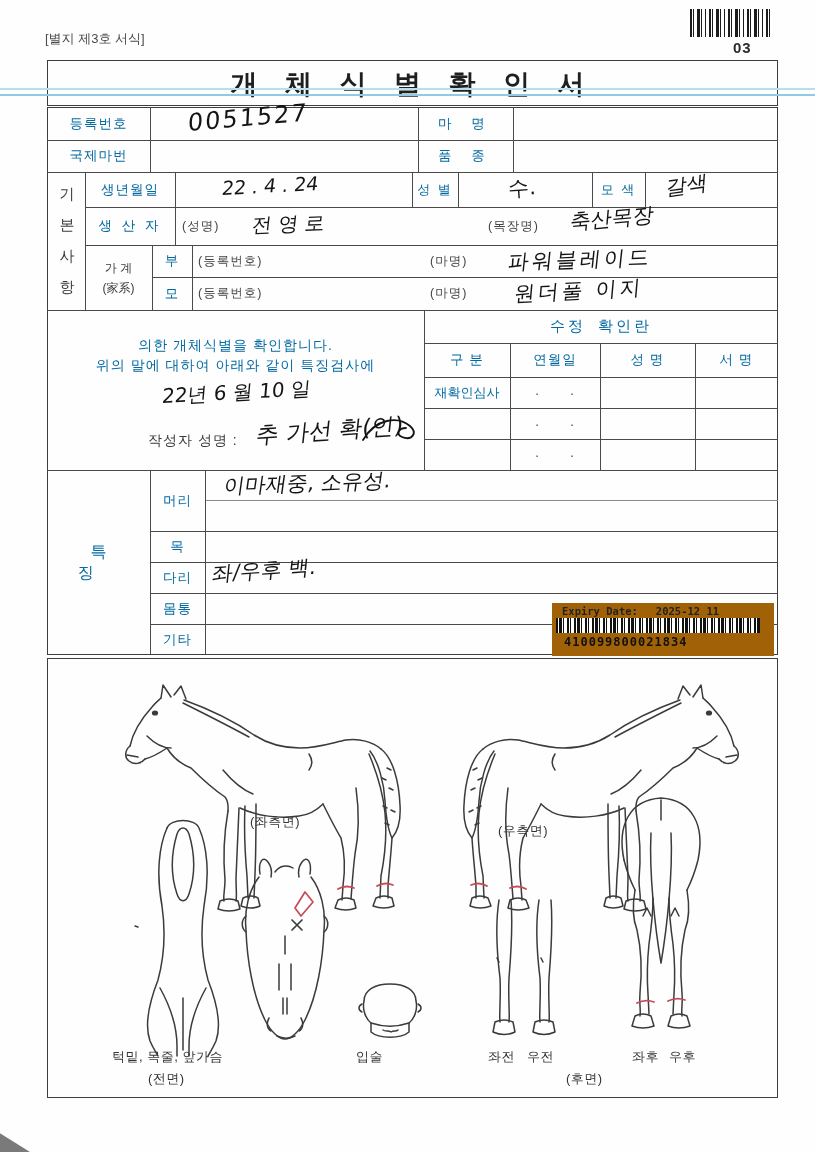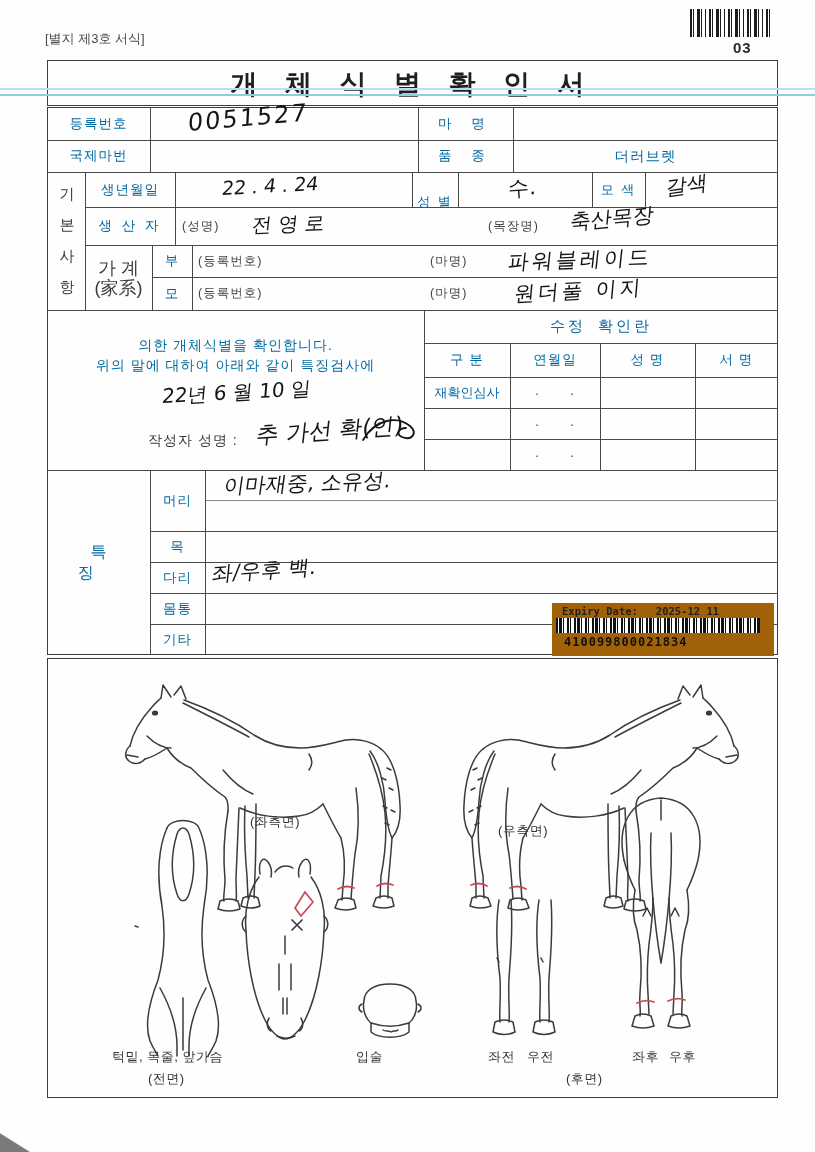--- a/index.html
+++ b/index.html
@@ -84,43 +84,42 @@
   <div class="vline" style="left:600px;top:343px;height:127px;"></div>
   <div class="vline" style="left:695px;top:343px;height:127px;"></div>
   <div class="vline" style="left:150px;top:470px;height:185px;"></div>
   <div class="vline" style="left:205px;top:470px;height:185px;"></div>
 
   <div class="lbl" style="left:47px;top:107px;width:103px;height:33px;">등록번호</div>
   <div class="hand" style="left:188px;top:109px;font-size:24px;transform:rotate(-5deg) skewX(-8deg);letter-spacing:2px;">0051527</div>
   <div class="lbl" style="left:418px;top:107px;width:95px;height:33px;letter-spacing:8px;">마  명</div>
   <div class="lbl" style="left:47px;top:140px;width:103px;height:32px;">국제마번</div>
   <div class="lbl" style="left:418px;top:140px;width:95px;height:32px;letter-spacing:8px;">품  종</div>
-  <div class="lbl" style="left:513px;top:140px;width:265px;height:32px;font-size:14.5px;">더러브렛</div>
 
   <div class="abs" style="left:50px;top:185px;width:34px;height:112px;display:flex;flex-direction:column;justify-content:space-between;align-items:center;font-size:15px;color:#3a3a3a;">
     <span>기</span>
     <span>본</span>
     <span>사</span>
     <span>항</span>
   </div>
 
   <div class="lbl" style="left:85px;top:172px;width:90px;height:35px;">생년월일</div>
   <div class="hand" style="left:222px;top:177px;font-size:19px;transform:rotate(-3deg) skewX(-10deg);">22 .  4 .  24</div>
-  <div class="lbl" style="left:412px;top:172px;width:46px;height:35px;font-size:13px;letter-spacing:2px;margin-top:12px;">성 별</div>
+  <div class="lbl" style="left:412px;top:172px;width:46px;height:35px;font-size:13px;letter-spacing:2px;">성 별</div>
   <div class="hand" style="left:508px;top:175px;font-size:21px;transform:rotate(-4deg);">수.</div>
   <div class="lbl" style="left:592px;top:172px;width:53px;height:35px;font-size:13px;letter-spacing:2px;">모 색</div>
   <div class="hand" style="left:666px;top:174px;font-size:21px;transform:rotate(-8deg) skewX(-12deg);">갈색</div>
 
   <div class="lbl" style="left:85px;top:207px;width:90px;height:38px;letter-spacing:3px;">생 산 자</div>
   <div class="lbl paren" style="left:182px;top:207px;width:60px;height:38px;">(성명)</div>
   <div class="hand" style="left:252px;top:212px;font-size:20px;transform:rotate(-2deg) skewX(-8deg);">전   영   로</div>
   <div class="lbl paren" style="left:488px;top:207px;width:70px;height:38px;">(목장명)</div>
   <div class="hand" style="left:570px;top:208px;font-size:21px;transform:rotate(-5deg) skewX(-10deg);">축산목장</div>
 
-  <div class="abs" style="left:85px;top:245px;width:67px;height:65px;display:flex;flex-direction:column;justify-content:center;align-items:center;font-size:18px;color:#3a3a3a;line-height:20px;">
+  <div class="abs" style="left:85px;top:245px;width:67px;height:65px;display:flex;flex-direction:column;justify-content:center;align-items:center;font-size:12px;color:#3a3a3a;line-height:20px;">
     <span>가 계</span>
     <span>(家系)</span>
   </div>
   <div class="lbl" style="left:152px;top:245px;width:40px;height:32px;">부</div>
   <div class="lbl" style="left:152px;top:277px;width:40px;height:33px;">모</div>
   <div class="lbl paren" style="left:198px;top:245px;width:80px;height:32px;">(등록번호)</div>
   <div class="lbl paren" style="left:198px;top:277px;width:80px;height:33px;">(등록번호)</div>
   <div class="lbl paren" style="left:430px;top:245px;width:55px;height:32px;">(마명)</div>
   <div class="lbl paren" style="left:430px;top:277px;width:55px;height:33px;">(마명)</div>
   <div class="hand" style="left:508px;top:248px;font-size:21px;transform:rotate(-2deg) skewX(-8deg);letter-spacing:3px;">파워블레이드</div>

